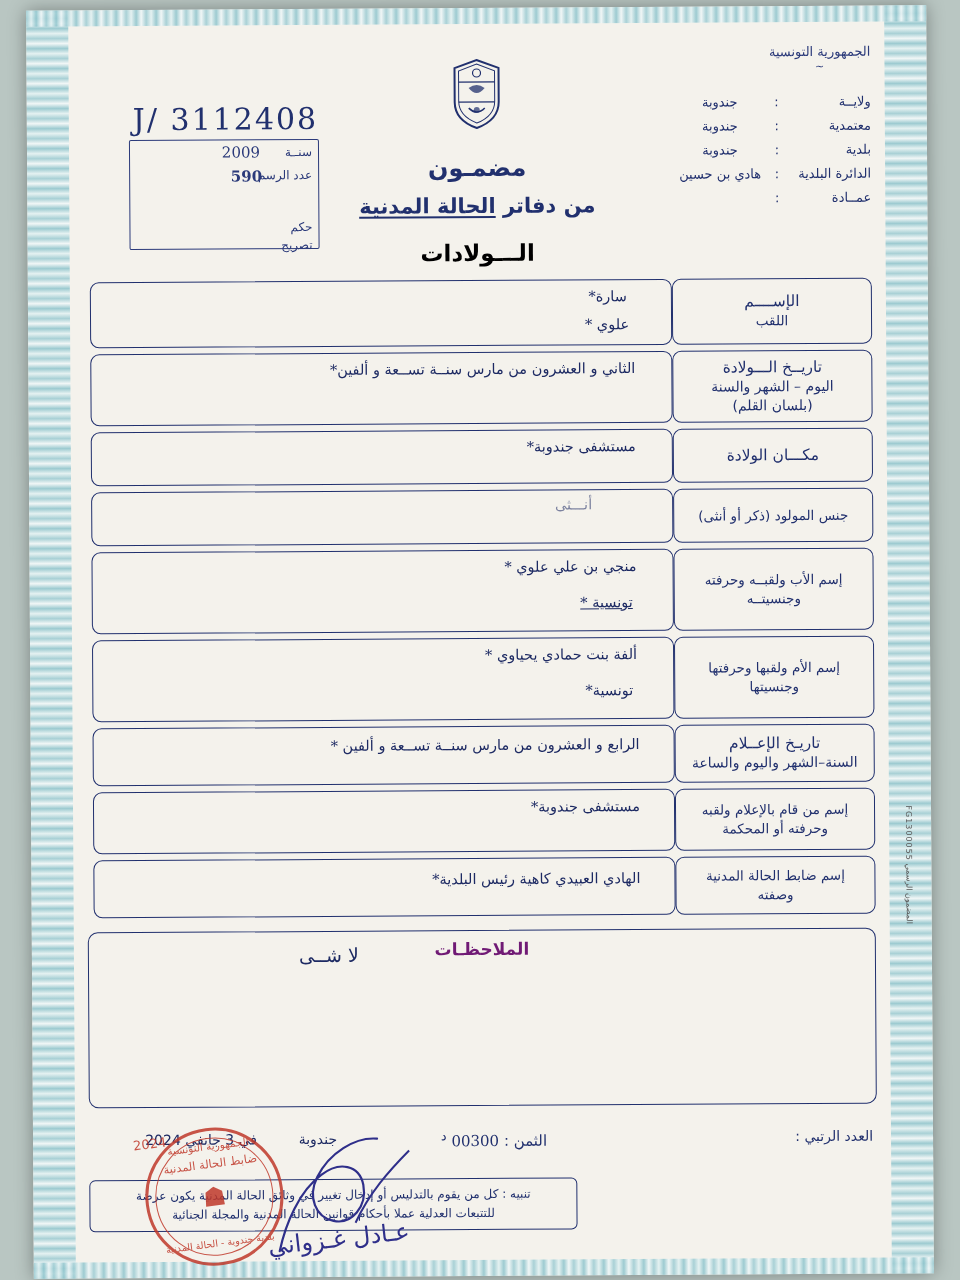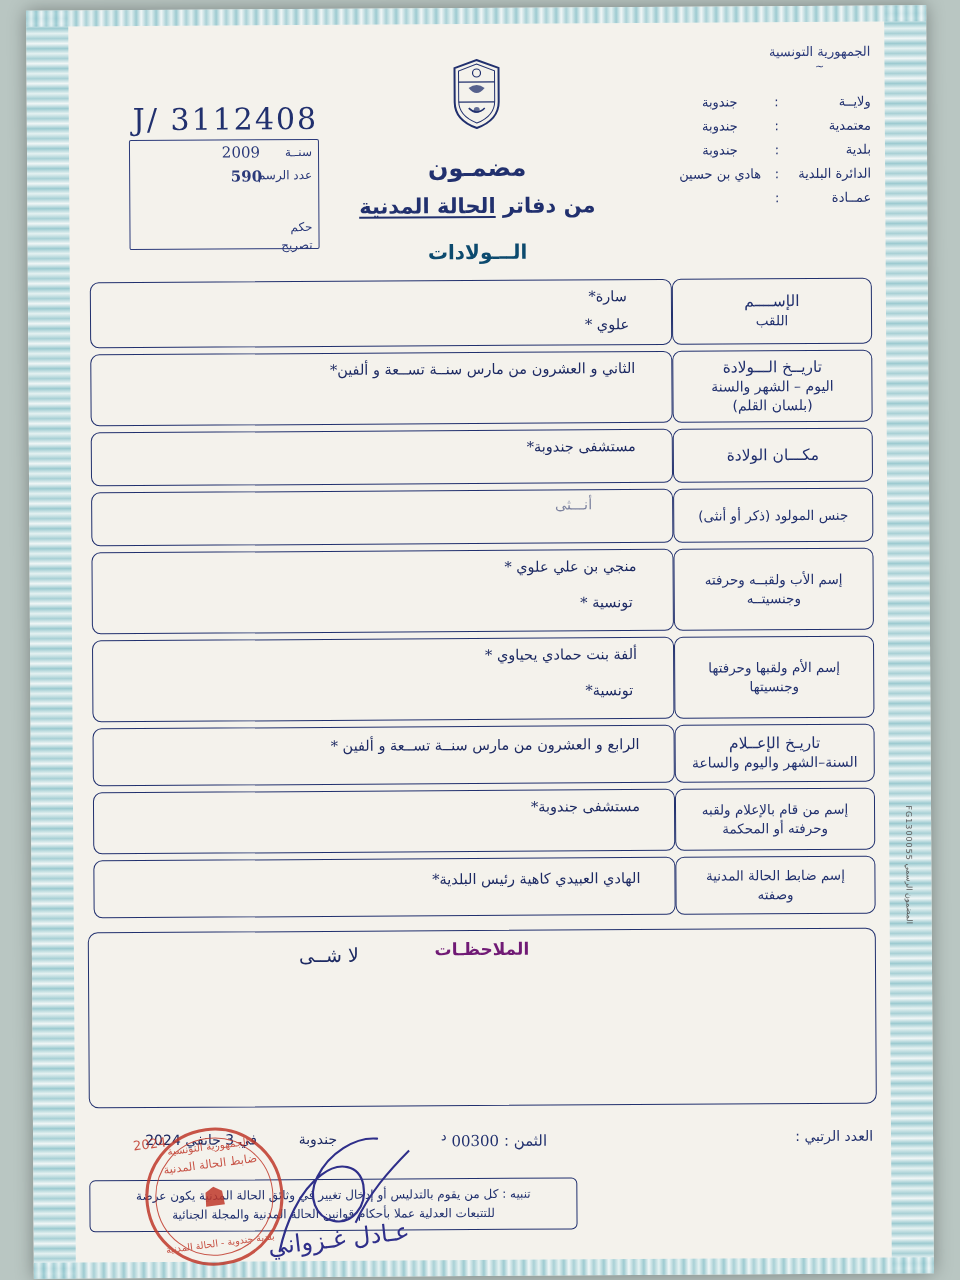--- a/index.html
+++ b/index.html
@@ -86,21 +86,21 @@
     position:absolute; left:50%; top:126px; transform:translateX(-50%);
     font-size:24px; font-weight:bold; color:#21306e; letter-spacing:6px;
   }
   .title2 {
     position:absolute; left:50%; top:166px; transform:translateX(-50%);
     font-size:21px; font-weight:bold; color:#21306e; white-space:nowrap;
   }
   .title2 u { text-decoration: underline; text-underline-offset:3px;margin-top:8px; }
   .title3 {
     position:absolute; left:50%; top:212px; transform:translateX(-50%);
-    font-size:20px; font-weight:bold; color:#0c4a6e; letter-spacing:8px;
+    font-size:23px; font-weight:bold; color:#000000; letter-spacing:8px;
   }
 
   .meta {
     position:absolute; right:10px; top:64px;
     font-size:13px; color:#21306e; line-height:24px;
   }
   .meta .line { display:flex; justify-content:flex-start; gap:6px; }
   .meta .lbl { width:86px; text-align:right; }
   .meta .colon { width:8px; }
   .meta .val { min-width:90px; text-align:center; }
@@ -322,21 +322,21 @@
         </div>
       </div>
 
       <div class="row" style="--h:82px;">
         <div class="labelbox">
           <span>إسم الأب ولقبــه وحرفته</span>
           <span>وجنسيتــه</span>
         </div>
         <div class="valuebox">
           <div class="v" style="top:8px;  right:36px;">منجي بن علي علوي *</div>
-          <div class="v" style="top:44px; right:40px;">تونسية *</div>
+          <div class="v" style="top:44px; right:40px;text-decoration:underline;">تونسية *</div>
         </div>
       </div>
 
       <div class="row" style="--h:82px;">
         <div class="labelbox">
           <span>إسم الأم ولقبها وحرفتها</span>
           <span>وجنسيتها</span>
         </div>
         <div class="valuebox">
           <div class="v" style="top:8px;  right:36px;">ألفة بنت حمادي يحياوي *</div>

